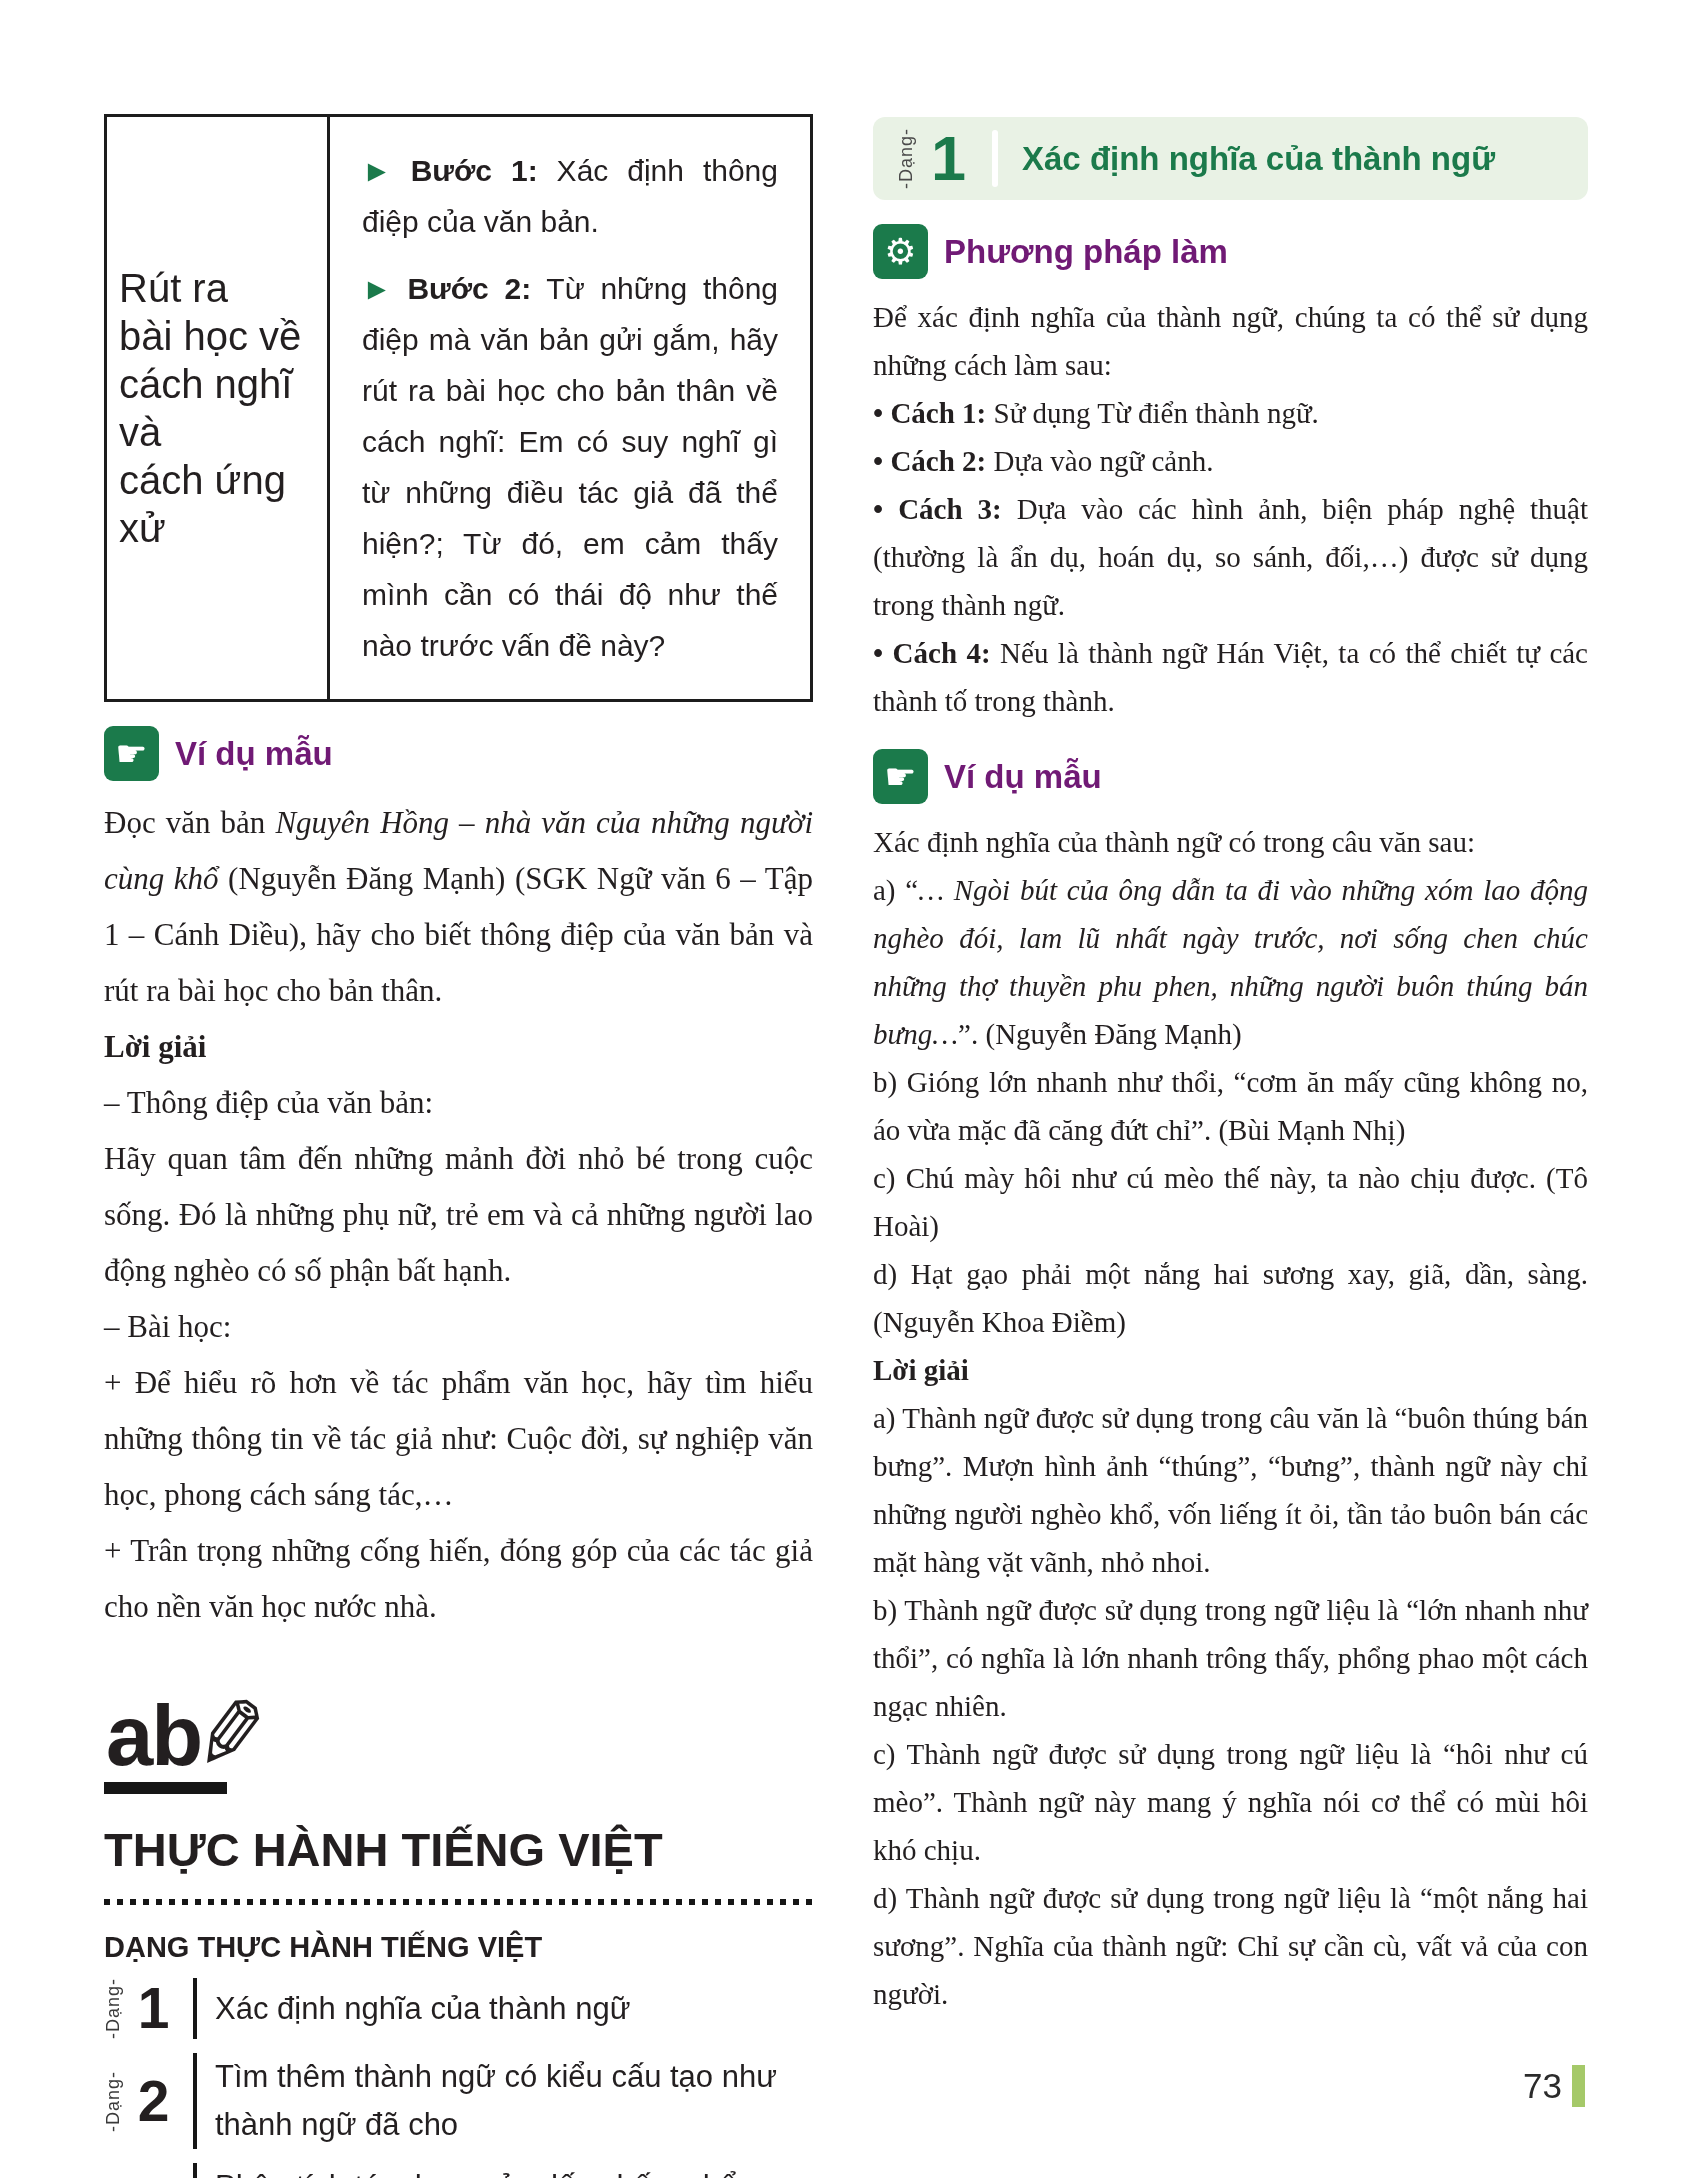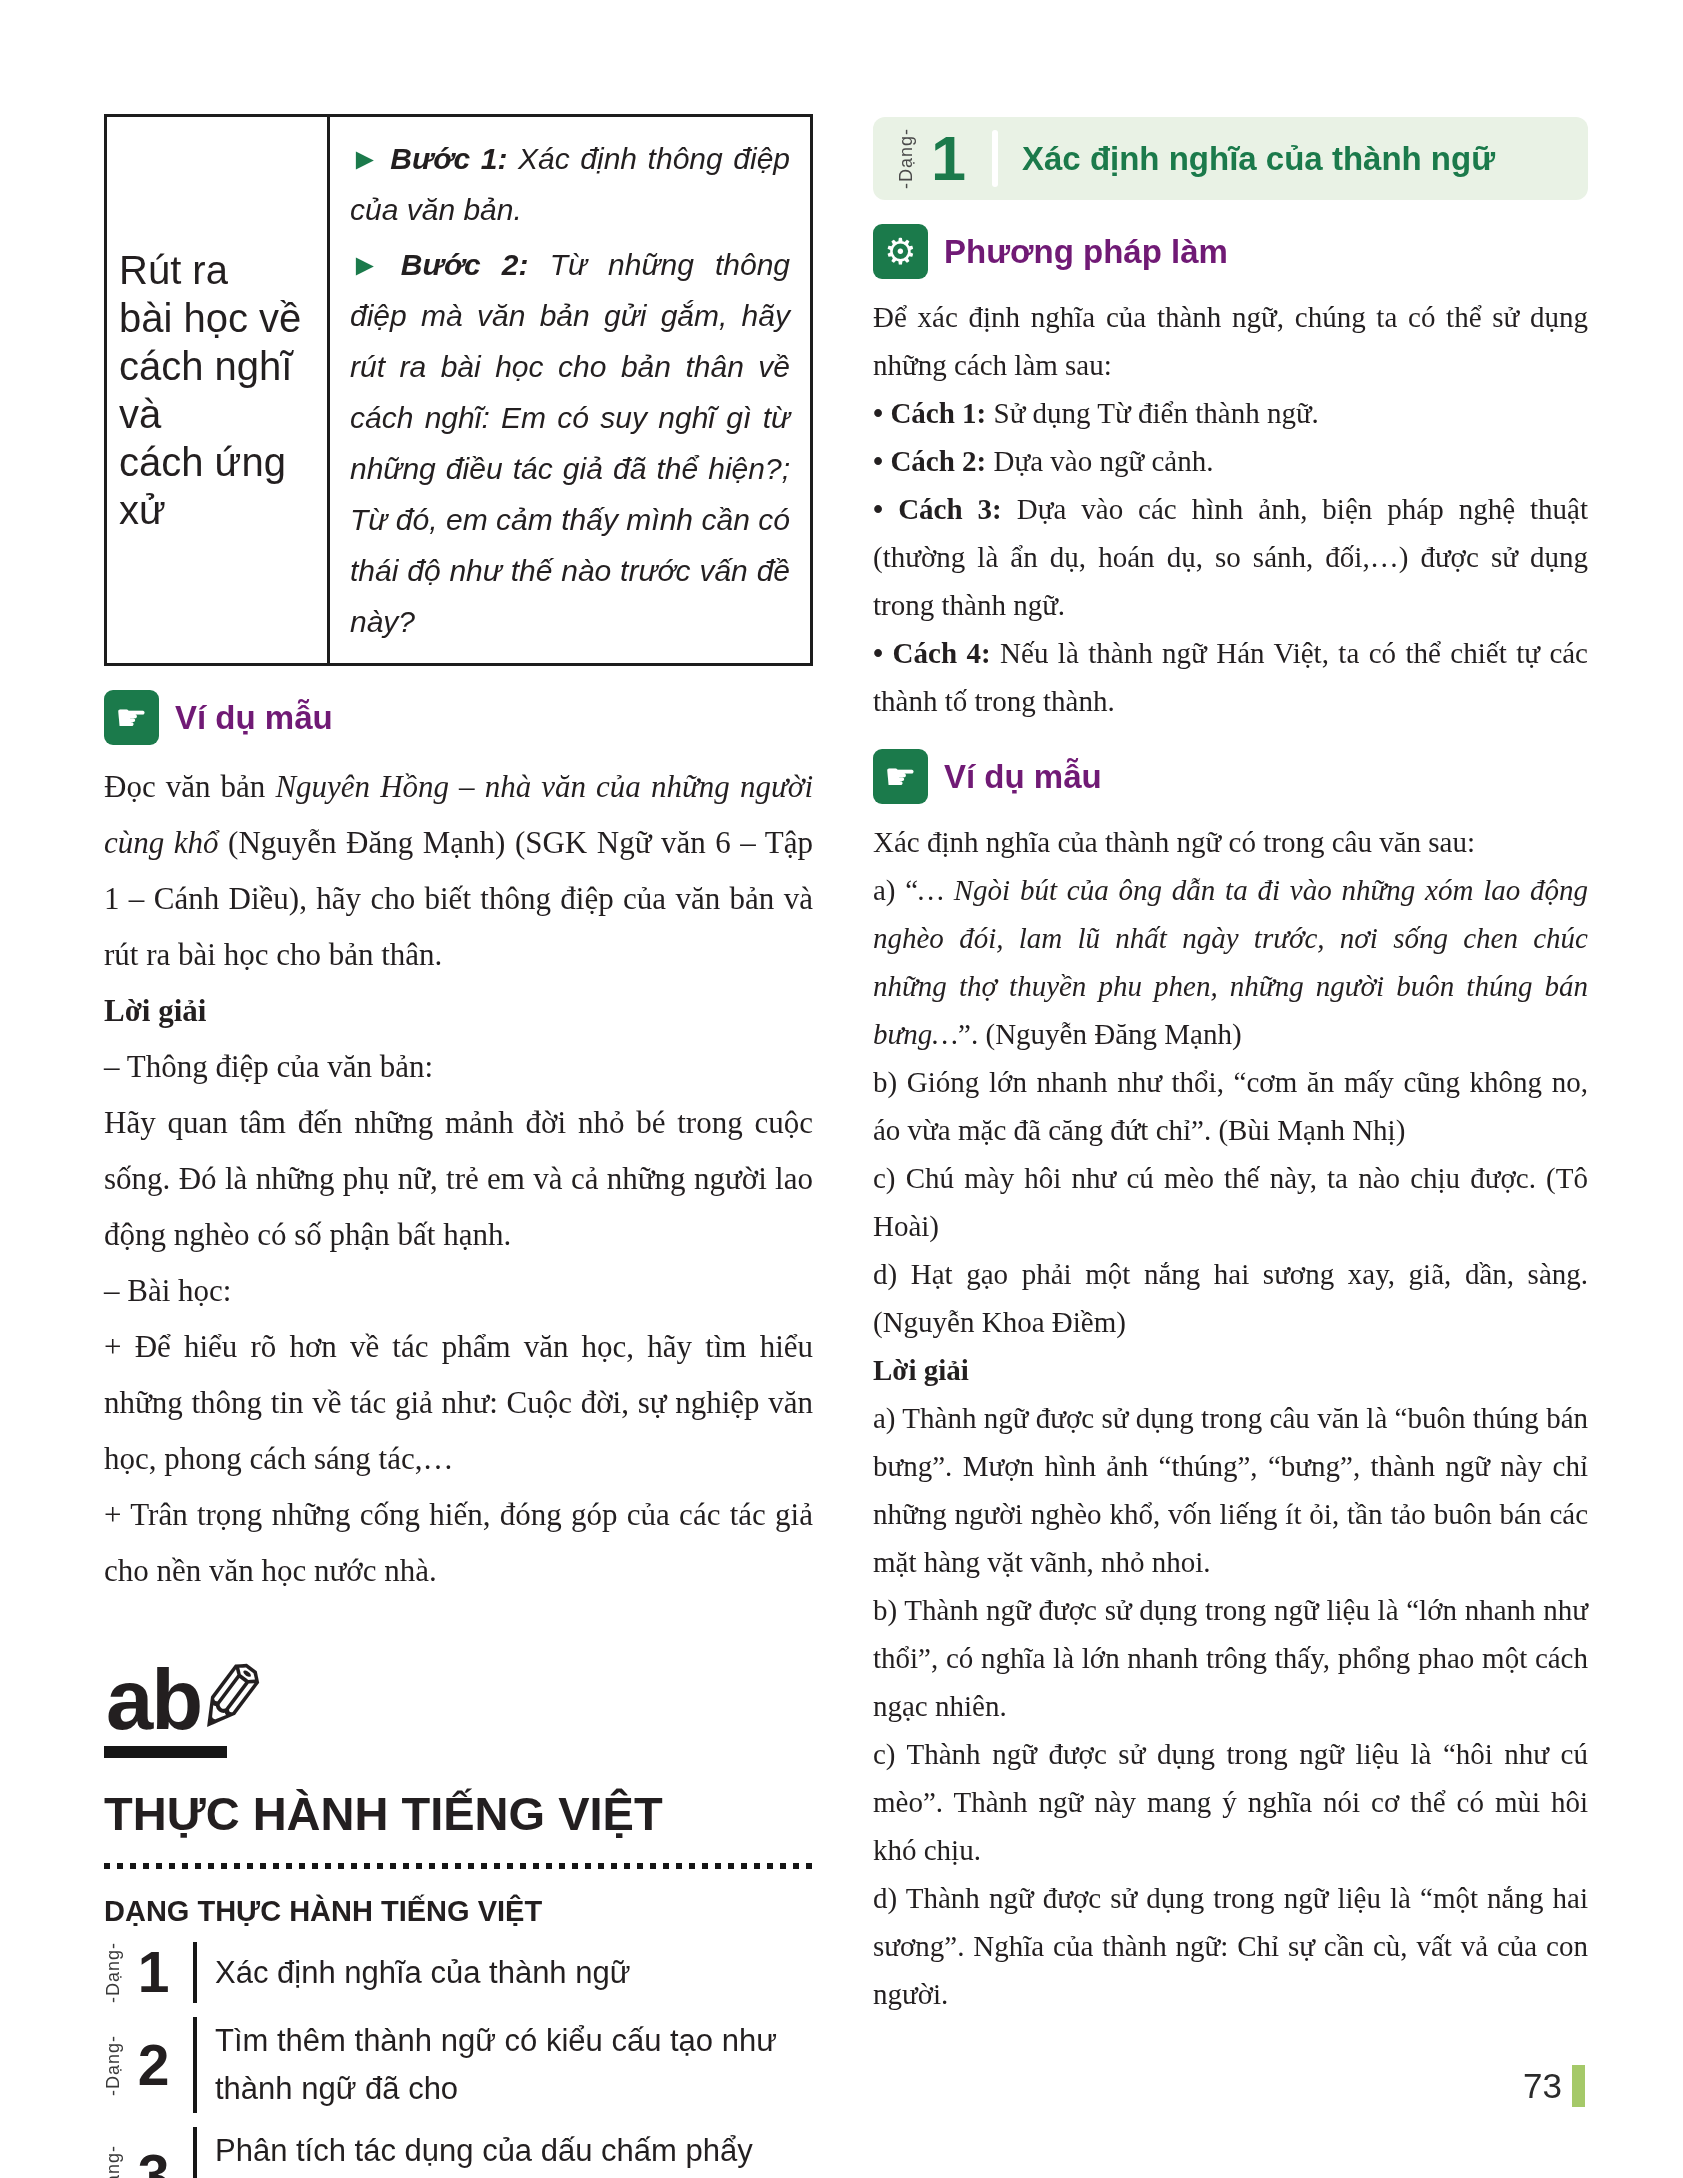--- a/index.html
+++ b/index.html
@@ -7,21 +7,21 @@
         font-family:"Liberation Sans", sans-serif;color:#231f20;}
   .col{position:absolute;top:0;}
   .col-left{left:104px;width:709px;}
   .col-right{left:873px;width:715px;}
 
   
   .steps-table{display:flex;border:3px solid #1c1c1c;margin-top:114px;}
   .tbl-label{width:196px;border-right:3px solid #1c1c1c;display:flex;align-items:center;
              padding:14px 12px;font-size:40px;line-height:48px;white-space:pre-line;}
   .tbl-steps{flex:1;padding:12px 16px;font-size:30px;line-height:51px;text-align:justify;}
-  .tbl-steps p{margin:4px;font-style:italic;}
+  .tbl-steps p{margin:16px;}
   .run-b{font-weight:bold;}
   .run-i{font-style:italic;}
   .run-g{color:#1b7a4b;}
 
   
   .h-green{display:flex;align-items:center;gap:16px;margin:24px 0 14px 0;}
   .h-green .icon-box{width:55px;height:55px;background:#1b7a4b;border-radius:9px;
         display:flex;align-items:center;justify-content:center;color:#fff;font-size:36px;line-height:1;}
   .h-green .h-label{color:#701a75;font-weight:bold;font-size:33px;}
 

